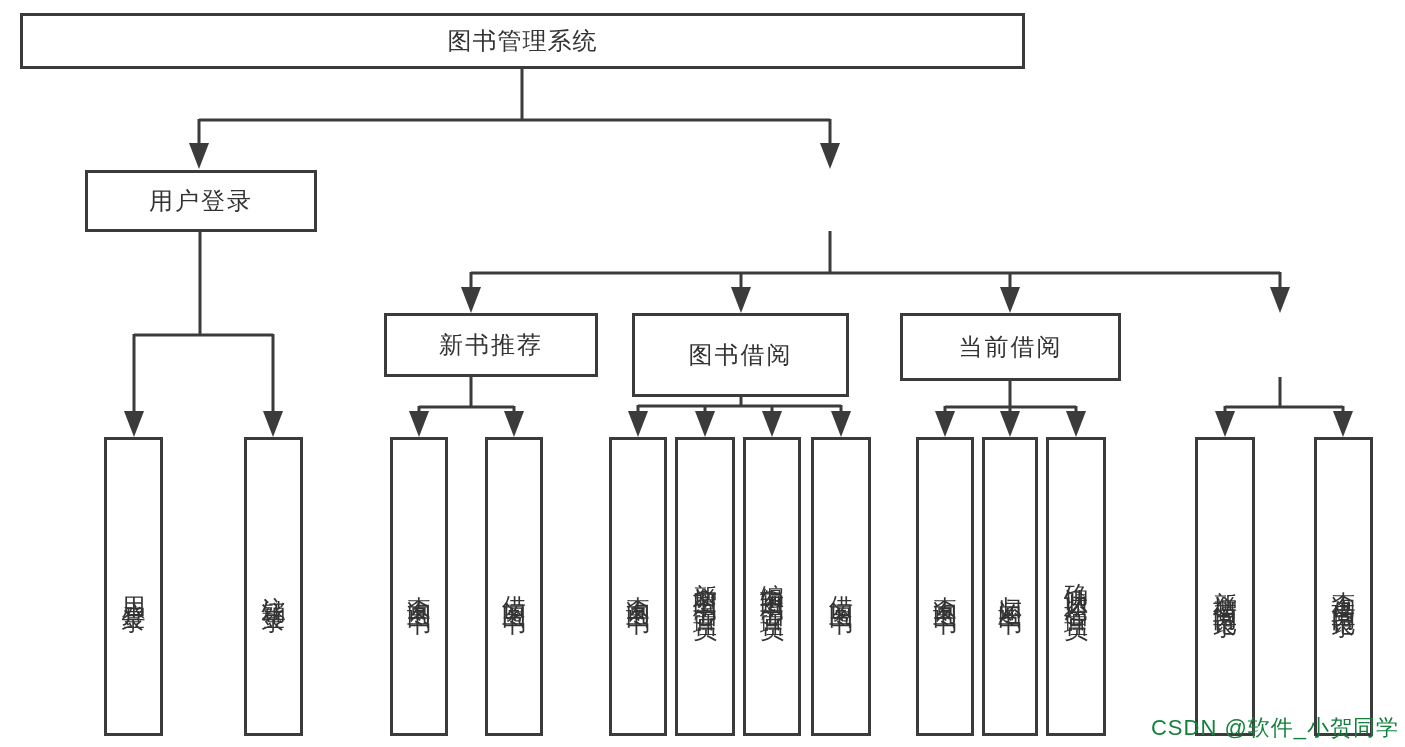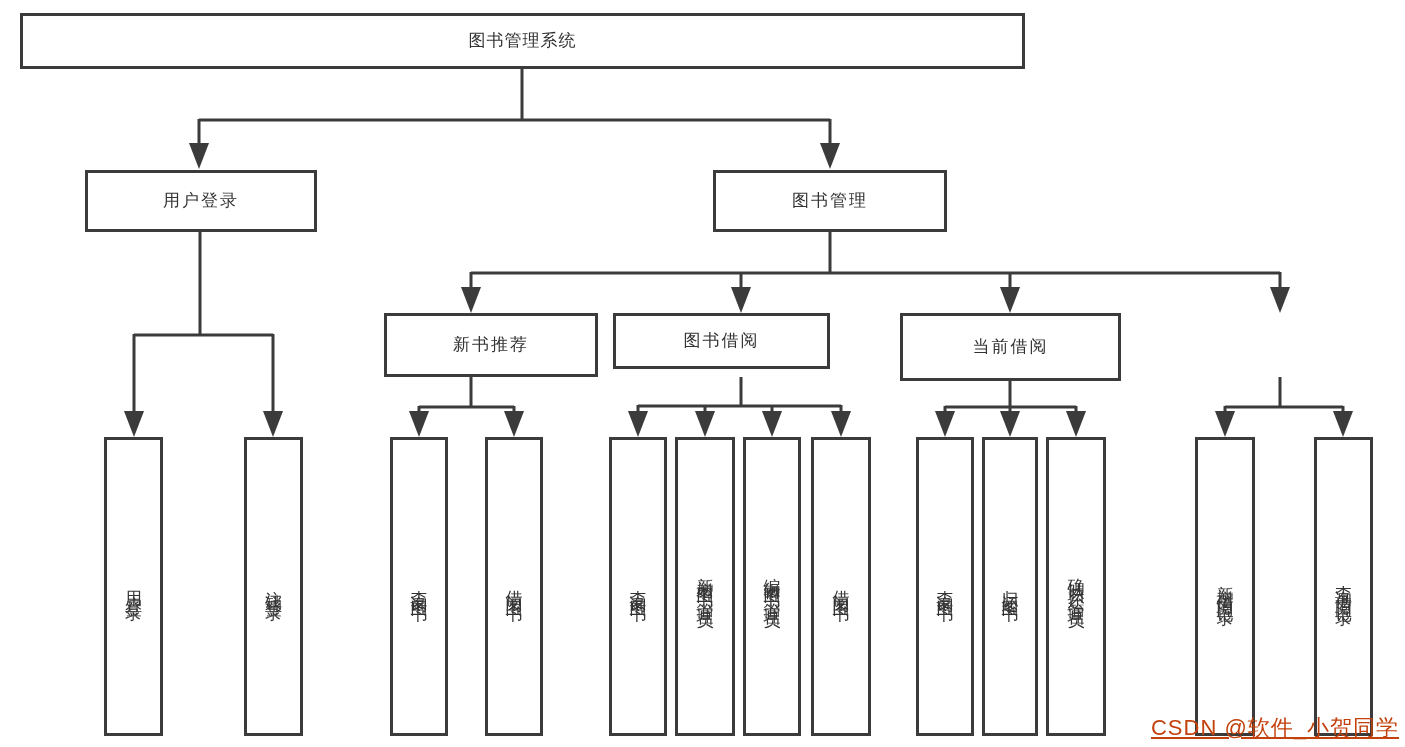--- a/index.html
+++ b/index.html
@@ -27,45 +27,44 @@
   }
   .node {
     position: absolute;
     box-sizing: border-box;
     border: 3px solid #3b3b3b;
     background: #ffffff;
     display: flex;
     align-items: center;
     justify-content: center;
     color: #333333;
-    font-size: 17px;
+    font-size: 24px;
   }
   .node .label {
     letter-spacing: 2px;
     white-space: nowrap;
     line-height: 1.2;
   }
   .node.root-node .label { letter-spacing: 1px; }
   .node.leaf .label {
     writing-mode: vertical-rl;
     text-orientation: mixed;
     letter-spacing: 5px;
     line-height: 1;
     white-space: nowrap;
   }
   .watermark {
     position: absolute;
     right: 6px;
     bottom: 4px;
     font-size: 22px;
-    color: #c2410c;
+    color: #15803d;
     letter-spacing: 1px;
     z-index: 5;
     white-space: nowrap;
-    text-decoration: underline;
   }
 </style>
 </head>
 <body>
 
 <div class="canvas">
 
   <svg class="connectors" viewBox="0 0 1405 747" xmlns="http://www.w3.org/2000/svg">
     <path d="
       M522 69 V120 M199 120 H830 M199 119 V146 M830 119 V146
@@ -98,28 +97,25 @@
     </g>
   </svg>
 
   <div class="node root-node" style="left:20px;top:13px;width:1005px;height:56px">
     <span class="label">图书管理系统</span>
   </div>
 
   <div class="node" style="left:85px;top:170px;width:232px;height:62px">
     <span class="label">用户登录</span>
   </div>
-  <div class="node" style="left:713px;top:170px;width:234px;height:62px">
-    <span class="label">图书管理</span>
-  </div>
 
   <div class="node" style="left:384px;top:313px;width:214px;height:64px">
     <span class="label">新书推荐</span>
   </div>
-  <div class="node" style="left:613px;top:313px;width:217px;height:56px">
+  <div class="node" style="left:632px;top:313px;width:217px;height:84px">
     <span class="label">图书借阅</span>
   </div>
   <div class="node" style="left:900px;top:313px;width:221px;height:68px">
     <span class="label">当前借阅</span>
   </div>
 
   <div class="node leaf" style="left:104px;top:437px;width:59px;height:299px">
     <span class="label">用户登录</span>
   </div>
   <div class="node leaf" style="left:244px;top:437px;width:59px;height:299px">

